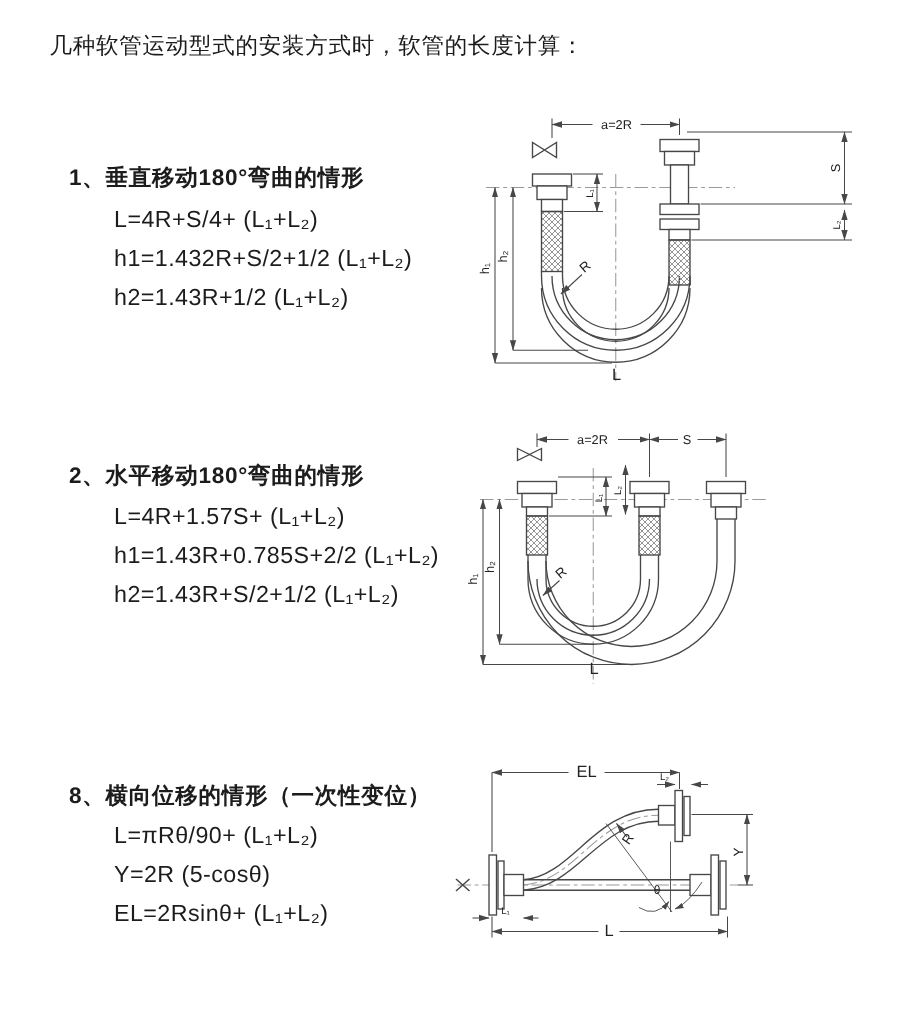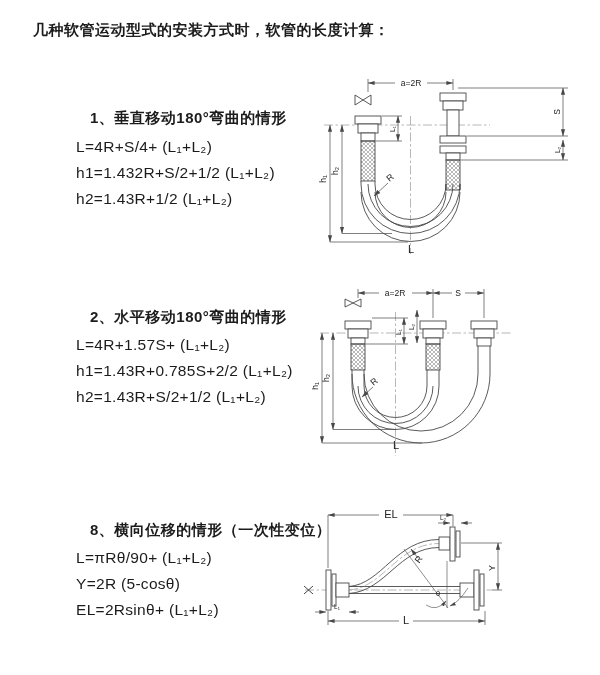--- a/index.html
+++ b/index.html
@@ -2,22 +2,22 @@
 <html><head>
 <meta charset="utf-8">
 <style>
   html,body{margin:0;padding:0;}
   body{
     width:600px;height:675px;position:relative;overflow:hidden;
     background:#ffffff;color:#1c1c1c;
     font-family:"Liberation Sans","DejaVu Sans",sans-serif;
   }
   .abs{position:absolute;white-space:nowrap;}
-  .doc-title{font-size:15px;font-weight:700;letter-spacing:0.5px;}
-  .sec-heading{font-size:15px;font-weight:700;letter-spacing:0.5px;margin-left:44px;}
+  .doc-title{font-size:15px;font-weight:400;letter-spacing:0.5px;}
+  .sec-heading{font-size:15px;font-weight:700;letter-spacing:0.5px;}
   .formula{font-size:15.5px;font-weight:400;letter-spacing:0.3px;}
   svg.diag{position:absolute;}
   svg.diag text{fill:#222;font-family:"Liberation Sans","DejaVu Sans",sans-serif;}
 </style>
 </head>
 <body>
 
 <div class="abs doc-title" style="left:33px;top:21px">几种软管运动型式的安装方式时，软管的长度计算：</div>
 
 <div class="abs sec-heading" style="left:46px;top:109px">1、垂直移动180°弯曲的情形</div>

